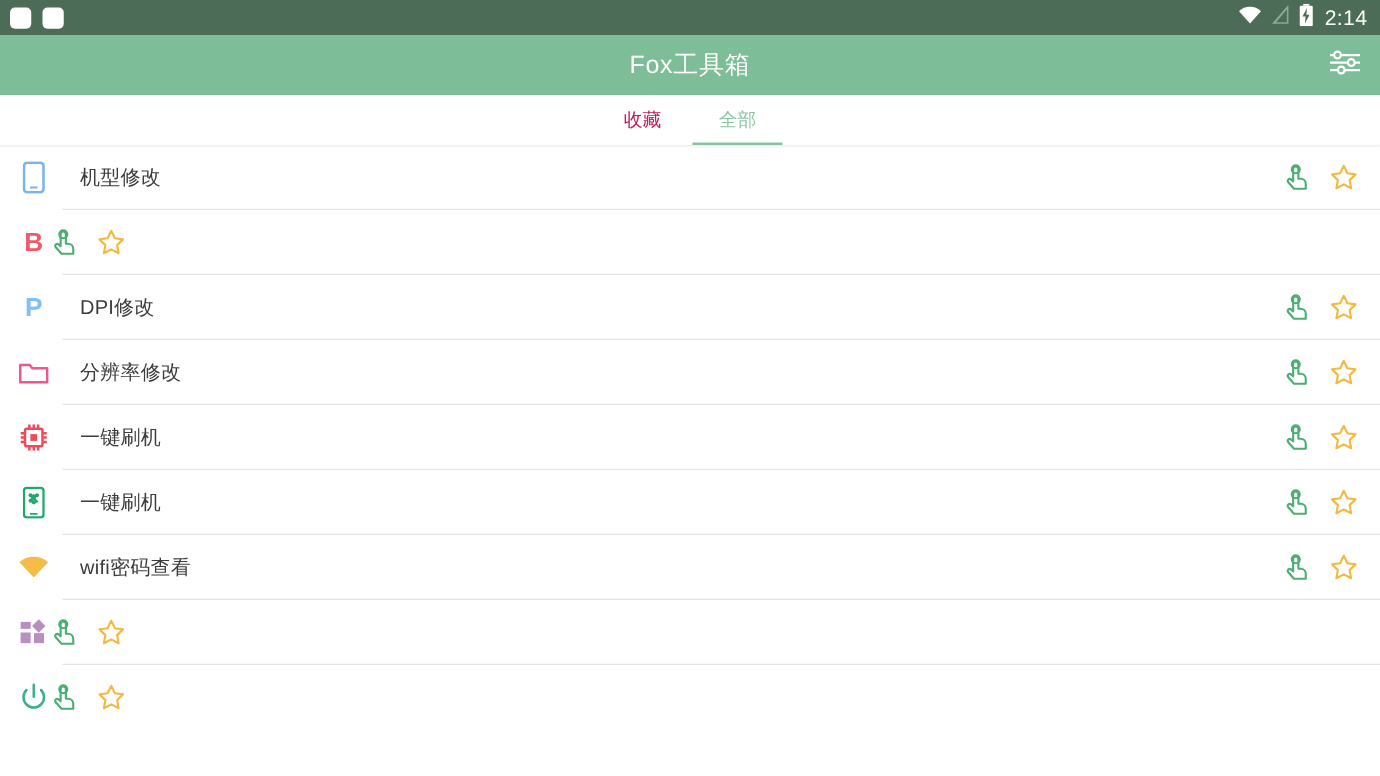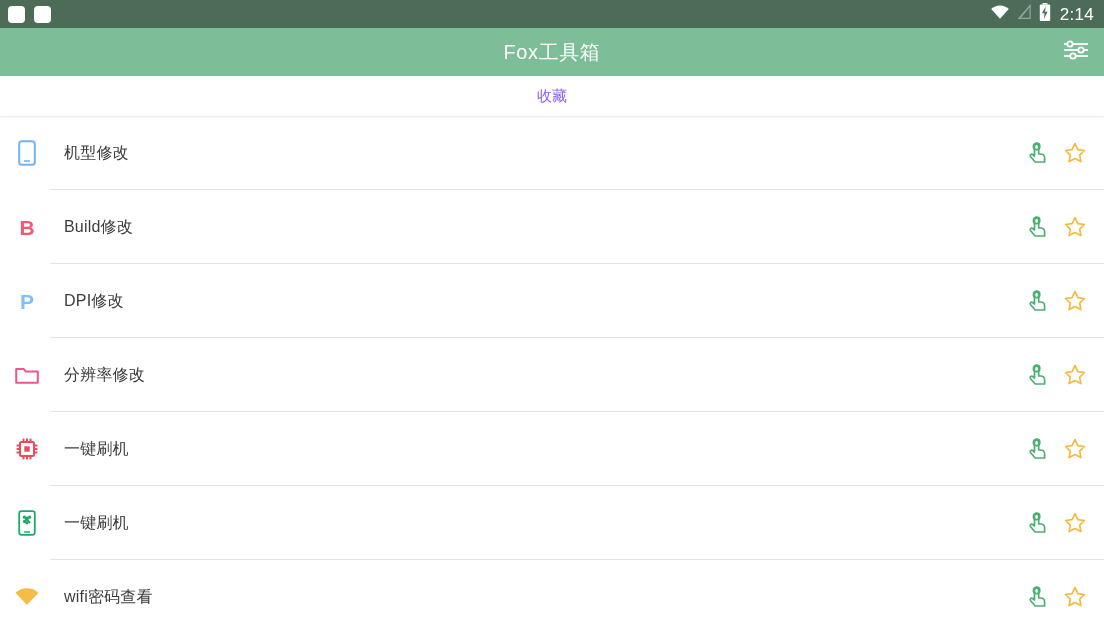--- a/index.html
+++ b/index.html
@@ -106,21 +106,21 @@
     position: relative;
     z-index: 3;
   }
   .tab {
     min-width: 52px;
     padding: 0 12px;
     display: flex;
     align-items: center;
     justify-content: center;
     font-size: 15px;
-    color: #8b5cf6;
+    color: #be185d;
     position: relative;
     cursor: pointer;
     font-family: "Liberation Sans", sans-serif;
   }
   .tab.active { color: #8cc6a2; }
   .tab.active::after {
     content: "";
     position: absolute;
     left: 2px; right: 2px;
     bottom: 0;
@@ -128,21 +128,21 @@
     background: #86c49d;
   }
 
   
   .list {
     flex: 1 1 auto;
     background: #ffffff;
     overflow: hidden;
   }
   .row {
-    height: 74px;
+    height: 52px;
     display: flex;
     align-items: center;
     padding: 0 0 0 14px;
     box-sizing: border-box;
     position: relative;
     cursor: pointer;
   }
   .row::after {
     content: "";
     position: absolute;
@@ -235,20 +235,21 @@
           <circle cx="7" cy="5" r="2.7" fill="#7dbd97" stroke="#ffffff" stroke-width="1.8"></circle>
           <circle cx="18" cy="11" r="2.7" fill="#7dbd97" stroke="#ffffff" stroke-width="1.8"></circle>
           <circle cx="10" cy="17" r="2.7" fill="#7dbd97" stroke="#ffffff" stroke-width="1.8"></circle>
         </svg>
       </span>
     </div>
   </div>
 
   <div class="tab-bar">
     <div class="tab">收藏</div>
+    <div class="tab active">全部</div>
   </div>
 
   <div class="list">
 
     <div class="row">
       <span class="row-icon">
         <svg width="18" height="26" viewBox="0 0 18 26">
           <rect x="1.2" y="1.2" width="15.6" height="23.6" rx="2.6" fill="none" stroke="#76b3ef" stroke-width="2"></rect>
           <line x1="6" y1="21" x2="12" y2="21" stroke="#76b3ef" stroke-width="1.6"></line>
         </svg>
@@ -266,21 +267,20 @@
             <path d="M11 1.6 L13.9 7.6 L20.4 8.5 L15.7 13.1 L16.9 19.6 L11 16.5 L5.1 19.6 L6.3 13.1 L1.6 8.5 L8.1 7.6 Z" fill="none" stroke="#f5b942" stroke-width="1.7" stroke-linejoin="round"></path>
           </svg>
         </span>
       </span>
     </div>
 
     <div class="row">
       <span class="row-icon">
         <span class="glyph-letter" style="color:#ef5b6e">B</span>
       </span>
-      <span class="row-label">Build修改</span>
       <span class="row-actions">
         <span class="act">
           <svg width="20" height="22" viewBox="0 0 20 22">
             <path d="M7.5 9.5 V4.2 a2.1 2.1 0 0 1 4.2 0 V12 h1.8 c2.4 0 4.1 1.7 4.1 4.1 V20 H8.2 l-4.6-5.2 a1.6 1.6 0 0 1 2.2-2.3 l1.7 1.5 Z" fill="none" stroke="#4caf72" stroke-width="1.7" stroke-linejoin="round"></path>
             <circle cx="9.6" cy="4.4" r="3.2" fill="none" stroke="#4caf72" stroke-width="1.7"></circle>
           </svg>
         </span>
         <span class="act">
           <svg width="22" height="22" viewBox="0 0 22 22">
             <path d="M11 1.6 L13.9 7.6 L20.4 8.5 L15.7 13.1 L16.9 19.6 L11 16.5 L5.1 19.6 L6.3 13.1 L1.6 8.5 L8.1 7.6 Z" fill="none" stroke="#f5b942" stroke-width="1.7" stroke-linejoin="round"></path>

